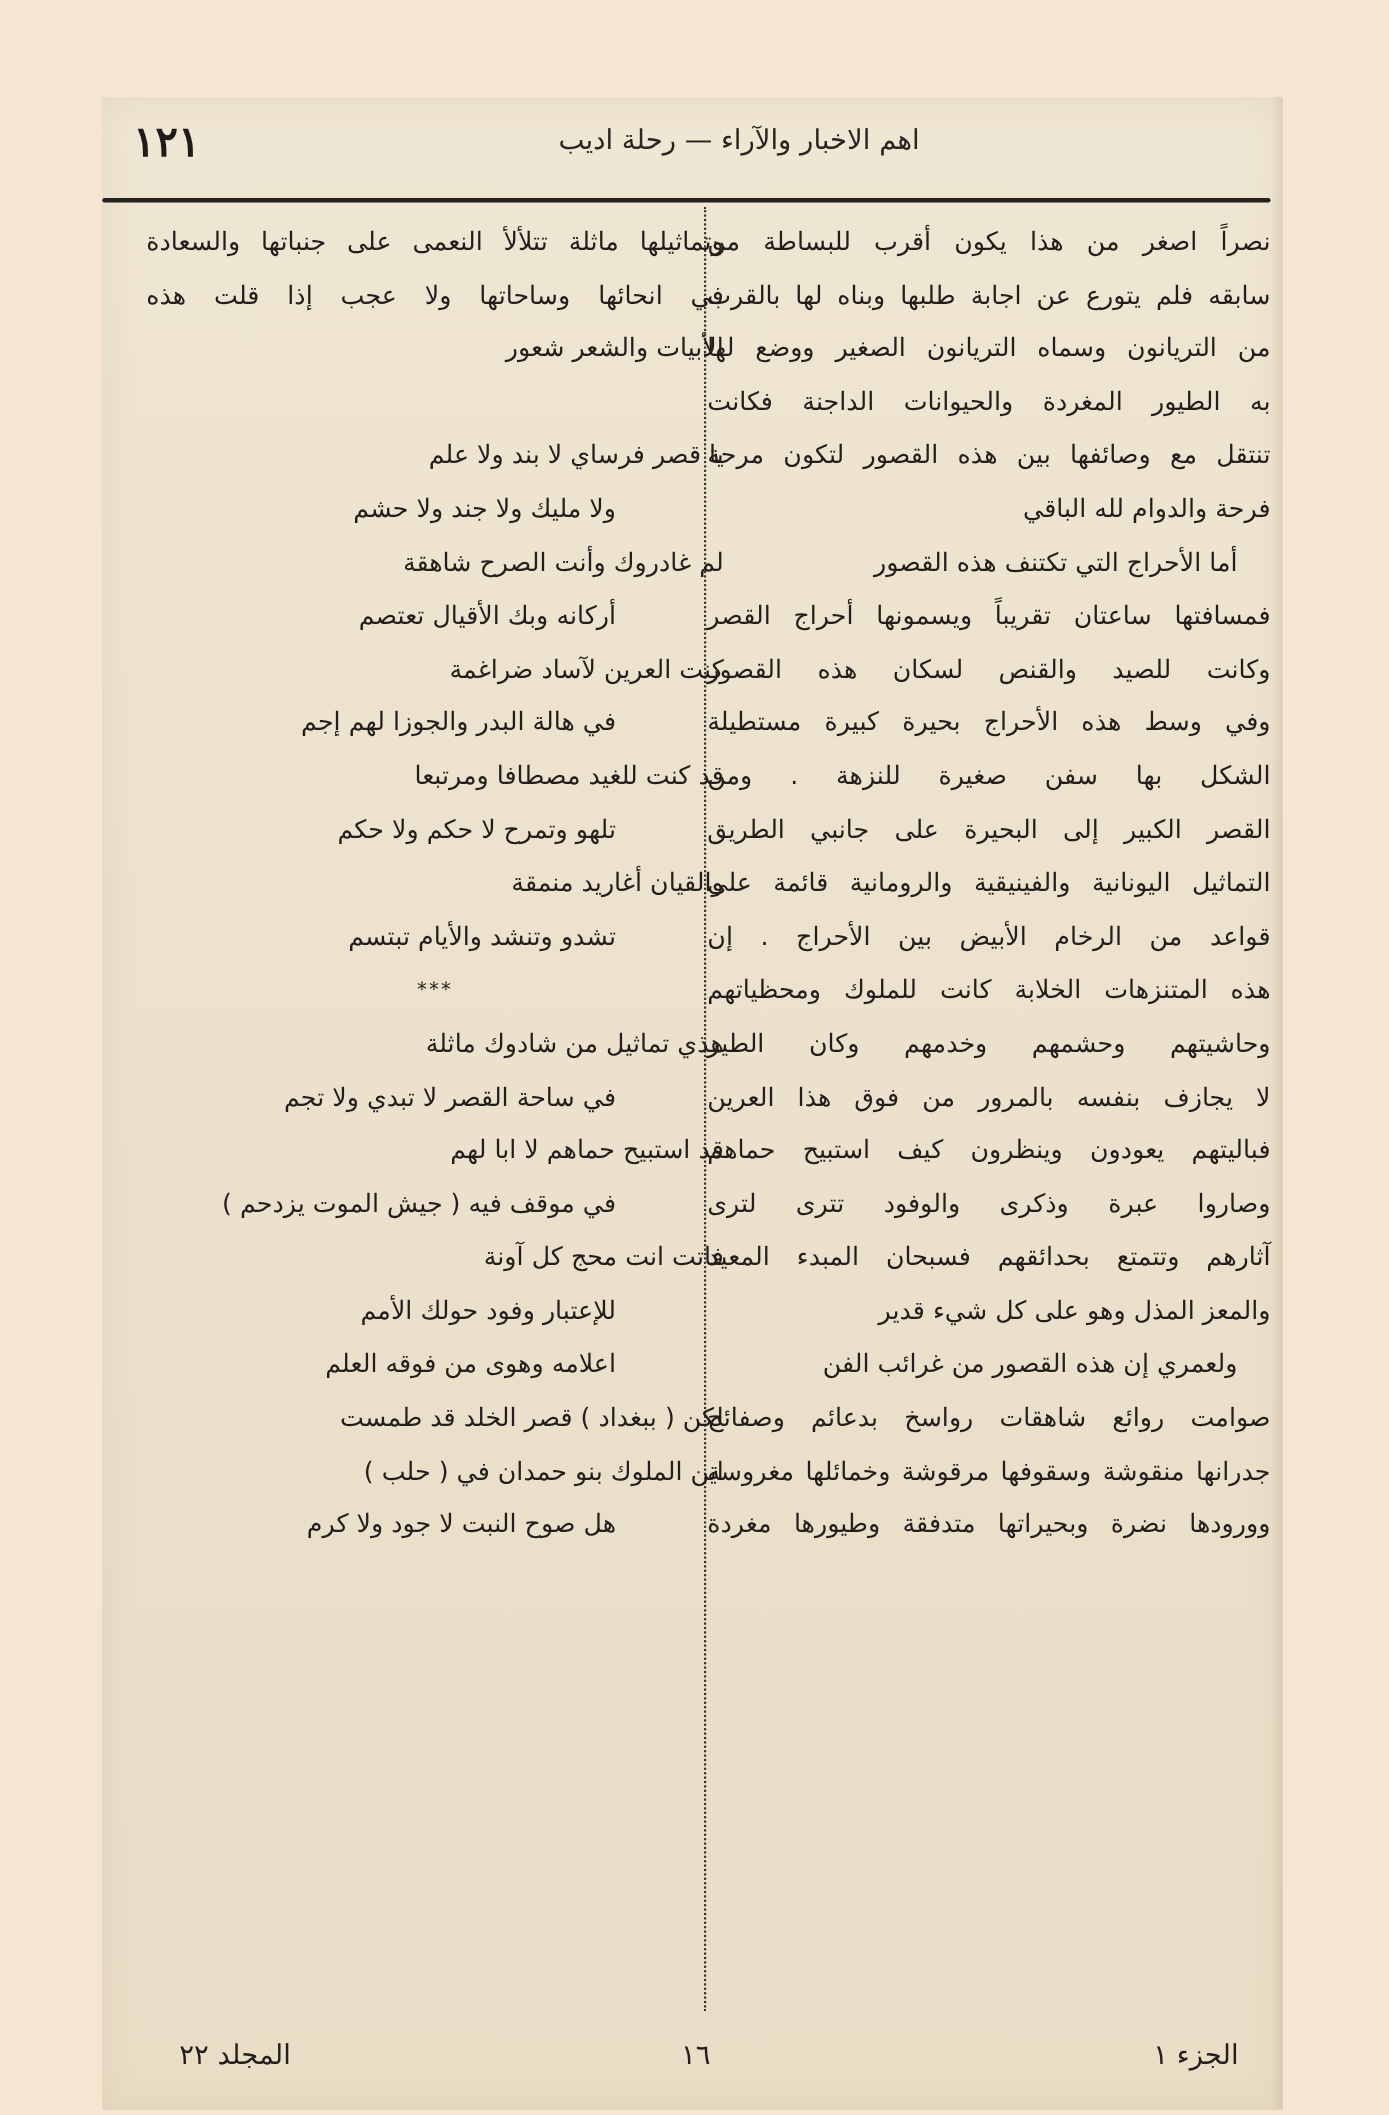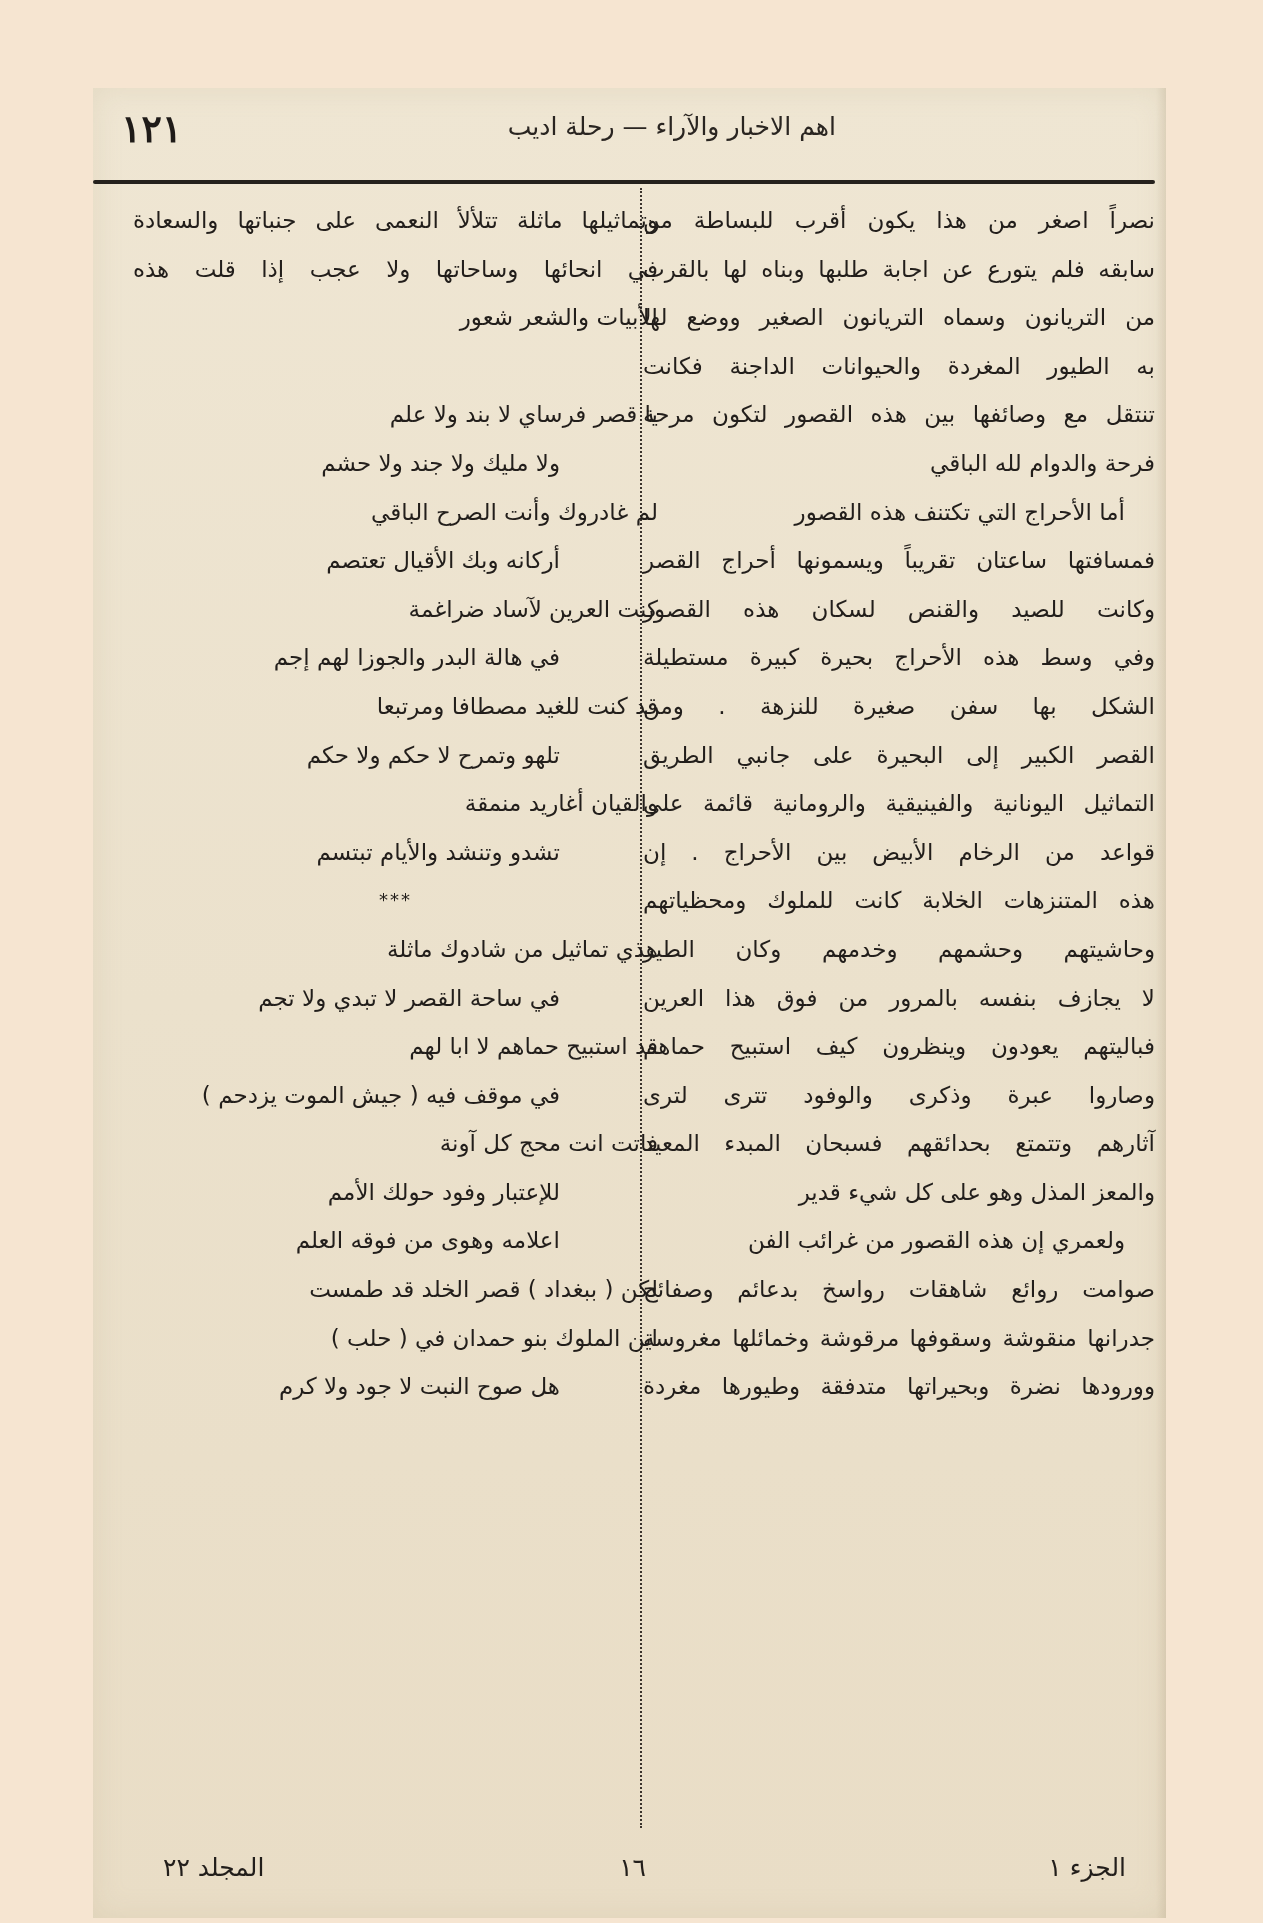--- a/index.html
+++ b/index.html
@@ -107,21 +107,21 @@
   </div>
 
   <div class="col col-left">
     <div class="line prose">وتماثيلها ماثلة تتلألأ النعمى على جنباتها والسعادة</div>
     <div class="line prose">في انحائها وساحاتها ولا عجب إذا قلت هذه</div>
     <div class="line prose short">الأبيات والشعر شعور</div>
     <div class="line gap"></div>
 
     <div class="line v1">يا قصر فرساي لا بند ولا علم</div>
     <div class="line v2">ولا مليك ولا جند ولا حشم</div>
-    <div class="line v1">لم غادروك وأنت الصرح الباقي</div>
+    <div class="line v1">لم غادروك وأنت الصرح شاهقة</div>
     <div class="line v2">أركانه وبك الأقيال تعتصم</div>
     <div class="line v1">كنت العرين لآساد ضراغمة</div>
     <div class="line v2">في هالة البدر والجوزا لهم إجم</div>
     <div class="line v1">قد كنت للغيد مصطافا ومرتبعا</div>
     <div class="line v2">تلهو وتمرح لا حكم ولا حكم</div>
     <div class="line v1">والقيان أغاريد منمقة</div>
     <div class="line v2">تشدو وتنشد والأيام تبتسم</div>
 
     <div class="line stars">***</div>
 

